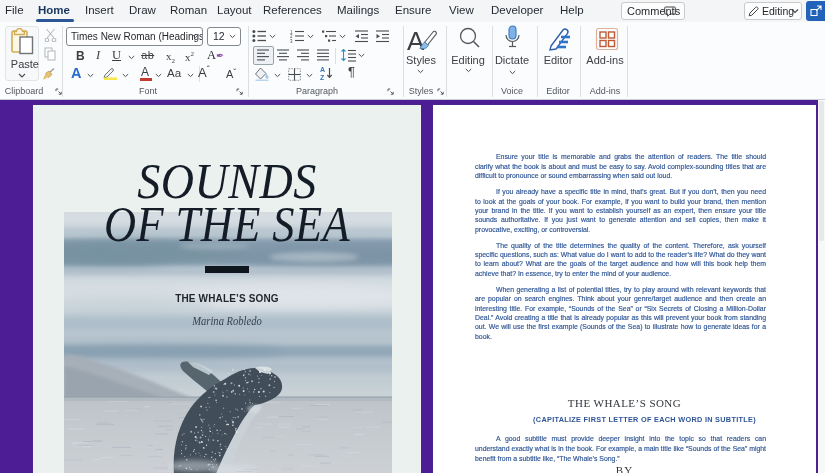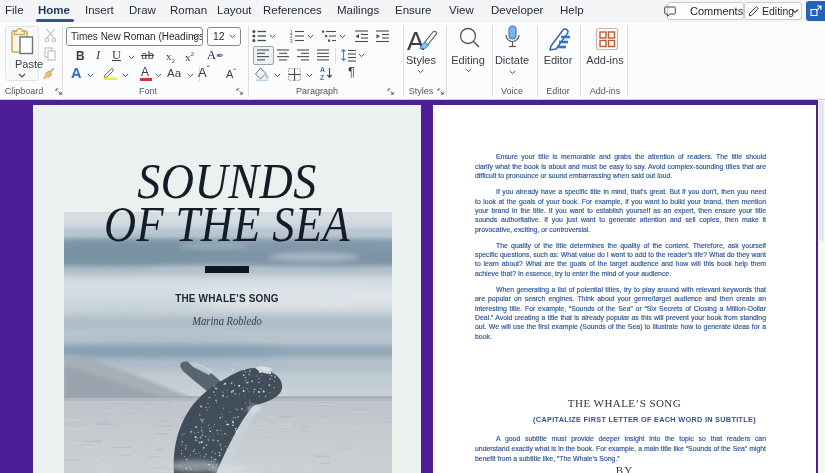--- a/index.html
+++ b/index.html
@@ -46,21 +46,21 @@
  <span class="mi" style="left:85px">Insert</span>
  <span class="mi" style="left:129px">Draw</span>
  <span class="mi" style="left:170px">Roman</span>
  <span class="mi" style="left:217px">Layout</span>
  <span class="mi" style="left:263px">References</span>
  <span class="mi" style="left:337px">Mailings</span>
  <span class="mi" style="left:395px">Ensure</span>
  <span class="mi" style="left:449px">View</span>
  <span class="mi" style="left:491px">Developer</span>
  <span class="mi" style="left:560px">Help</span>
- <span class="tbtn" style="left:667px;width:77px;padding-left:22px">Comments</span>
+ <span class="tbtn" style="left:621px;width:64px;padding-left:5px">Comments</span>
  <svg class="ic" style="left:664px;top:6px" width="12" height="11" viewBox="0 0 12 11">
       <path d="M1.5 1h9a.8.8 0 0 1 .8.8v5.4a.8.8 0 0 1-.8.8H6l-2.4 2.2V8H1.5a.8.8 0 0 1-.8-.8V1.8a.8.8 0 0 1 .8-.8Z" fill="none" stroke="#444" stroke-width="1"></path>
     </svg>
  <span class="tbtn" style="left:744px;width:58px;padding-left:17px;font-size:10.5px">Editing</span>
  <svg class="ic" style="left:748px;top:6px" width="11" height="11" viewBox="0 0 11 11">
       <path d="M1.2 9.8l.6-2.6 5.9-5.9a1.1 1.1 0 0 1 1.6 0l.4.4a1.1 1.1 0 0 1 0 1.6L3.8 9.2Z" fill="none" stroke="#444" stroke-width="1"></path>
     </svg>
  <svg class="ic" style="left:791px;top:8px" width="8" height="6" viewBox="0 0 8 6">
       <path d="M1 1.5 4 4.5 7 1.5" fill="none" stroke="#444" stroke-width="1.1"></path>
     </svg>
@@ -98,21 +98,21 @@
     <svg class="ic" style="left:437px;top:66px" width="8" height="8" viewBox="0 0 8 8">
       <path d="M1 3.2 V1 h2.2 M3.5 3.5 L6 6 M6.2 3.8 V6.2 H3.8" fill="none" stroke="#5b5f64" stroke-width="1"></path>
     </svg>
 
  <div class="abs" style="left:5px;top:4px;width:34px;height:55px;border:1px solid #e2e5e8;border-radius:3px;background:#f6f8fa"></div>
  <svg class="ic" style="left:11px;top:6px" width="23" height="27" viewBox="0 0 23 27">
    <rect x="1" y="3" width="15" height="21" rx="1.5" fill="#fdf8e6" stroke="#d3aa54" stroke-width="1.6"></rect>
    <path d="M5.5 3.5 a3 3 0 0 1 6 0 l2 0 0 3 -10 0 0-3 Z" fill="#fdf8e6" stroke="#d3aa54" stroke-width="1.3"></path>
    <rect x="9" y="9" width="12.5" height="16.5" fill="#fff" stroke="#6e7378" stroke-width="1.4"></rect>
  </svg>
- <div class="rtxt" style="left:15px;top:36px;width:34px;text-align:left;font-size:11px">Paste</div>
+ <div class="rtxt" style="left:5px;top:36px;width:34px;text-align:right;font-size:11px">Paste</div>
  <svg class="ic" style="left:18px;top:51px" width="8" height="5" viewBox="0 0 8 5">
       <path d="M1 1 4 4 7 1" fill="none" stroke="#4a4e53" stroke-width="1.1"></path>
     </svg>
  <svg class="ic" style="left:44px;top:6px" width="13" height="14" viewBox="0 0 13 14">
       <path d="M2.5 1 10 10 M10.5 1 3 10 M3.2 10.2 a1.8 1.8 0 1 1-2 2 a1.8 1.8 0 0 1 2-2 Z M9.8 10.2 a1.8 1.8 0 1 0 2 2 a1.8 1.8 0 0 0-2-2 Z" fill="none" stroke="#b9bcbf" stroke-width="1.1"></path>
     </svg>
  <svg class="ic" style="left:44px;top:25px" width="12" height="14" viewBox="0 0 12 14">
       <rect x="1" y="1" width="7" height="9" fill="#fff" stroke="#b9bcbf" stroke-width="1.1"></rect>
       <rect x="4" y="4" width="7" height="9" fill="#fff" stroke="#b9bcbf" stroke-width="1.1"></rect>
     </svg>

